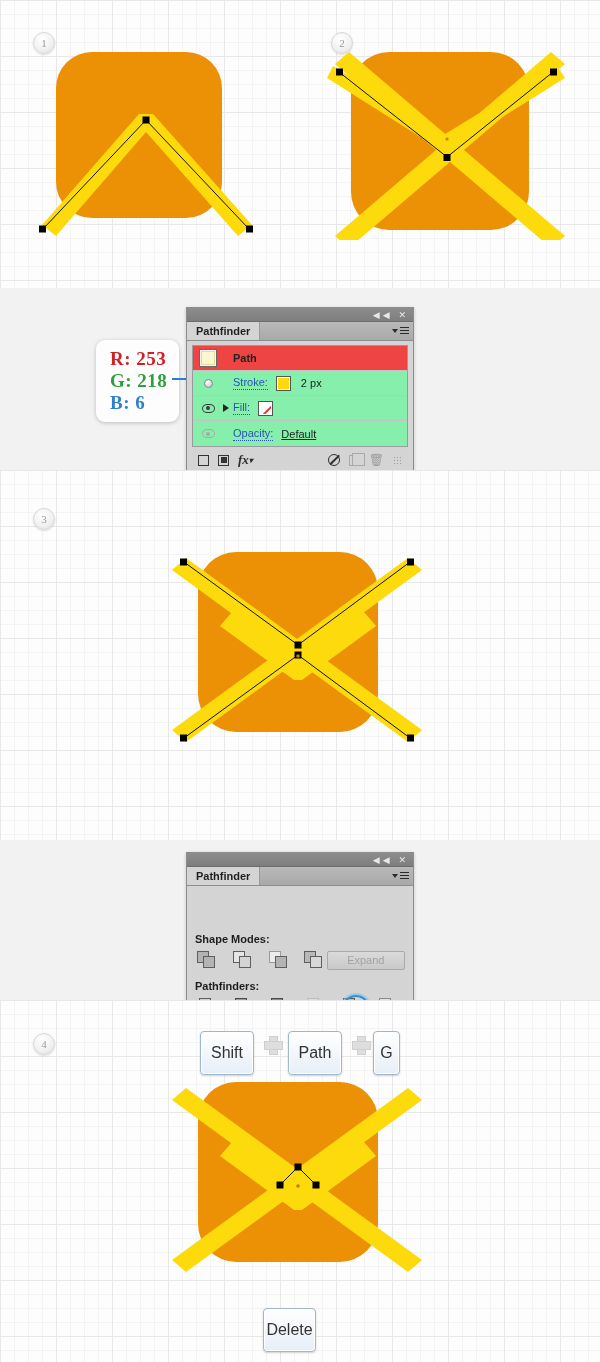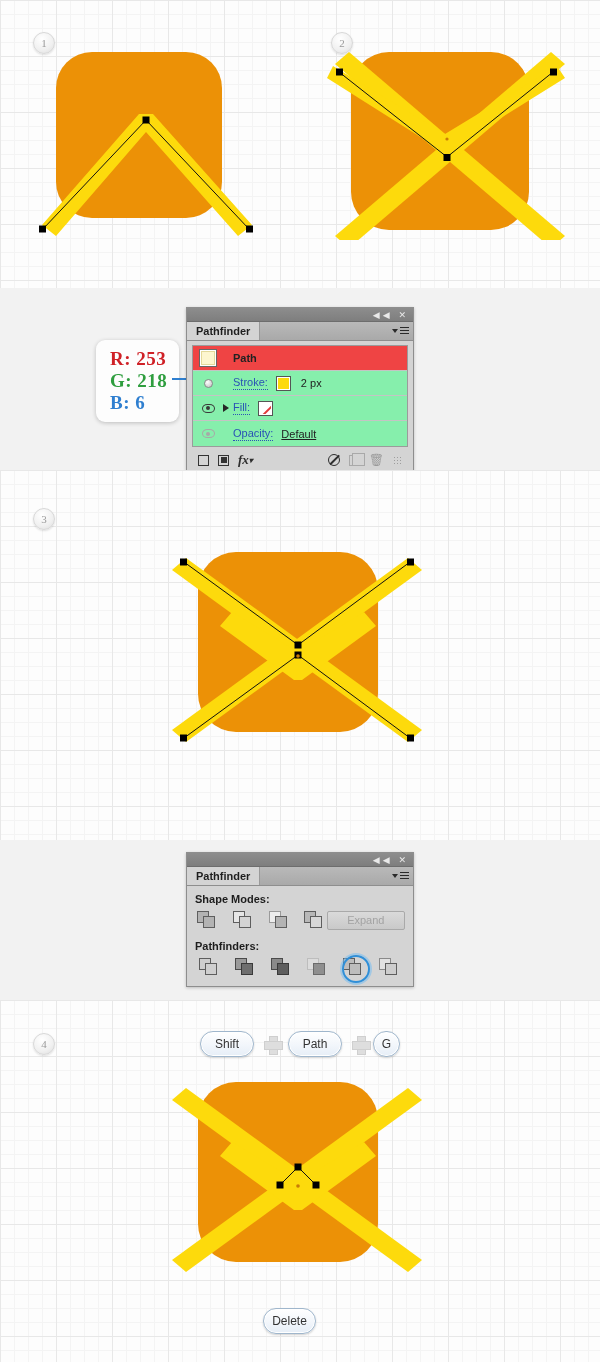--- a/index.html
+++ b/index.html
@@ -169,21 +169,21 @@
   .ic-dup { width:11px;height:11px;border:1.5px solid #a9a9a9; position:relative; }
   .ic-dup::before{content:'';position:absolute;left:2px;top:-3px;width:11px;height:11px;border:1.5px solid #a9a9a9;background:#d4d4d4;}
   .ic-trash { font-size:12px; color:#9a9a9a; }
   .grip {
     width:9px;height:9px; margin-left:auto;
     background-image:radial-gradient(#9d9d9d 28%, transparent 30%);
     background-size:3px 3px;
   }
 
   
-  .pf-body { background:#d4d4d4; padding:5px 8px 8px 8px; }
+  .pf-body { background:#d4d4d4; padding:5px 8px 8px 8px;margin-top:40px; }
   .pf-heading { font-size:11px; font-weight:bold; color:#1d1d1d; margin:2px 0 4px 0; }
   .pf-row { display:flex; align-items:center; gap:0; }
   .pf-btn {
     width:28px;height:22px;
     display:flex;align-items:center;justify-content:center;
     position:relative;
   }
   .pf-btn.sel::after{
     content:''; position:absolute; left:3px; top:-1px; width:24px;height:24px;
     border-radius:50%; border:2px solid #2f8fd8;
@@ -199,27 +199,27 @@
     display:flex;align-items:center;justify-content:center;
   }
   .sm { position:relative; width:20px;height:18px; }
   .sm .b1, .sm .b2 { position:absolute; width:12px;height:12px; box-sizing:border-box; }
   .sm .b1 { left:0; top:0; }
   .sm .b2 { left:6px; top:5px; }
 
   
   .keycap {
     position:absolute;
-    height:26px;
+    height:44px;
     background:linear-gradient(to bottom,#ffffff 0%, #f2f6fb 55%, #e6eef7 100%);
     border:1px solid #9fb6cc;
-    border-radius:13px;
+    border-radius:4px;
     box-shadow:0 1px 2px rgba(0,0,0,.18), inset 0 0 0 1px #ffffff;
     display:flex;align-items:center;justify-content:center;
-    font-size:12px; color:#333;
+    font-size:16px; color:#333;
     font-family:"Liberation Sans", sans-serif;
   }
   .plus {
     position:absolute; width:17px;height:17px;
     color:#d9d9d9;
   }
   .plus::before, .plus::after{
     content:''; position:absolute; background:#dedede; border:1px solid #cfcfcf;
   }
   .plus::before { left:5px; top:0; width:7px; height:17px; }

